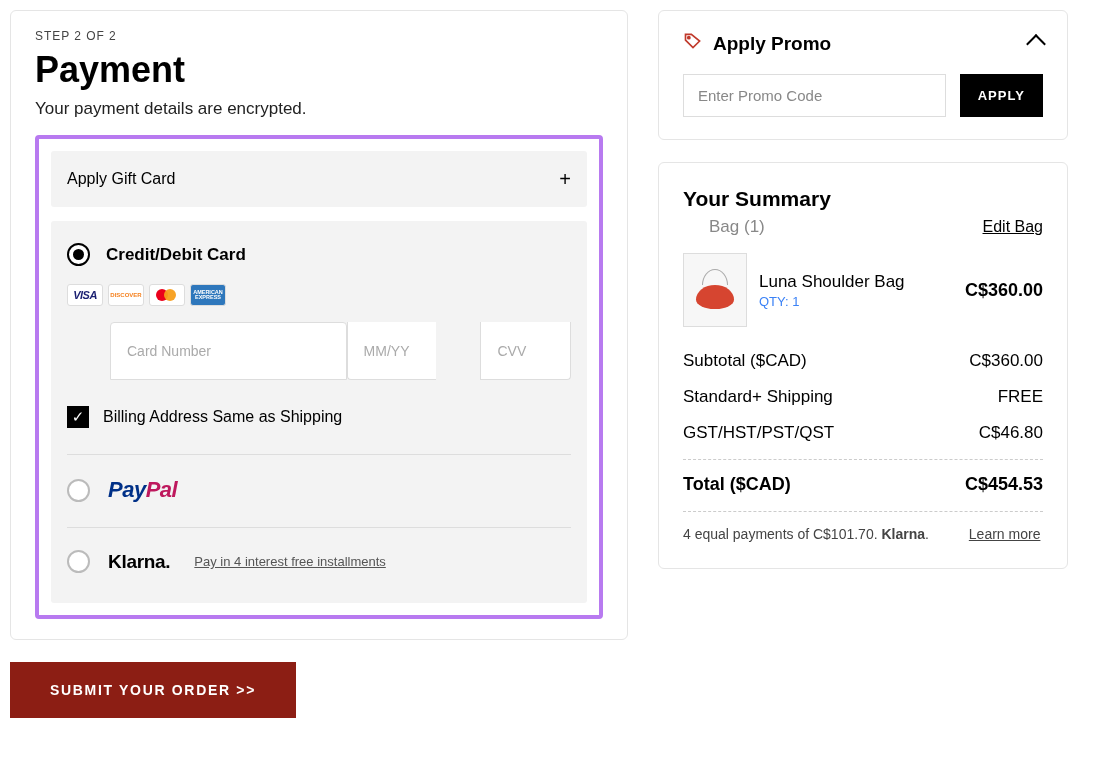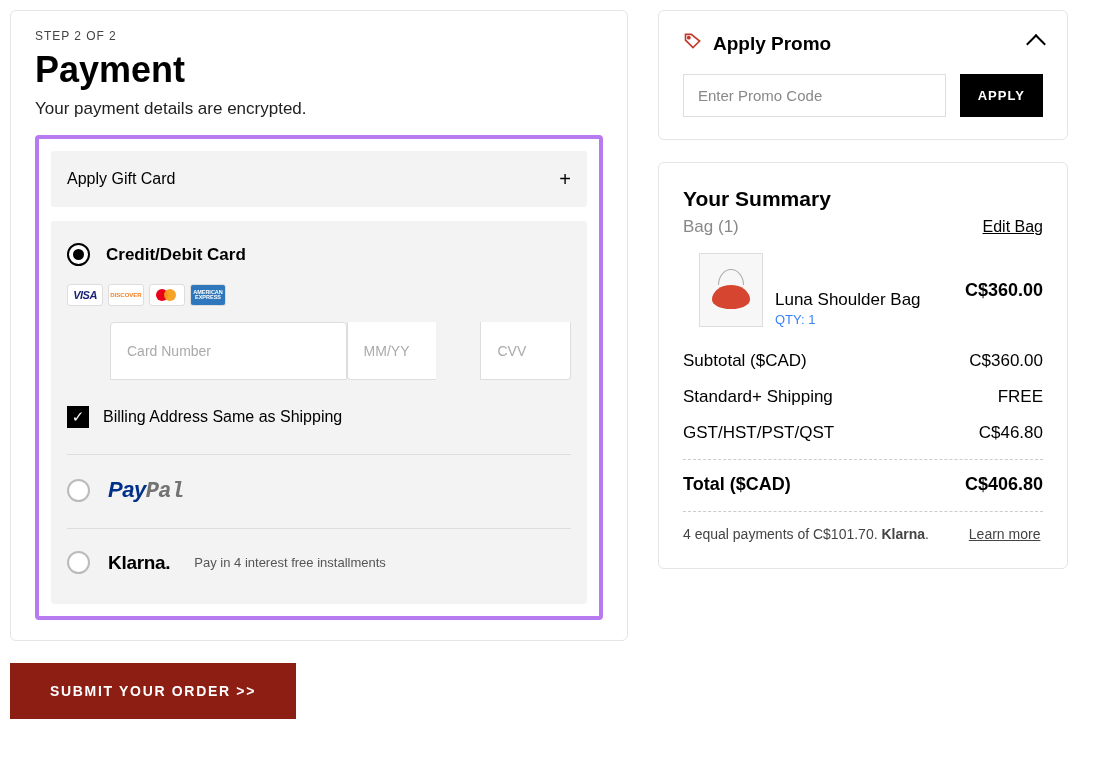--- a/index.html
+++ b/index.html
@@ -148,24 +148,24 @@
 
   .alt-method {
     display: flex; align-items: center; gap: 18px;
     padding: 22px 0 24px;
   }
   .paypal-logo {
     font-size: 22px; font-weight: 800; font-style: italic;
     letter-spacing: -0.5px;
   }
   .paypal-pay { color: #003087; }
-  .paypal-pal { color: #737373; font-family: Liberation Mono, monospace; }
+  .paypal-pal { color: #be185d; }
 
   .klarna-logo { font-weight: 800; font-size: 19px; letter-spacing: -0.3px; }
-  .klarna-desc { font-size: 13px; color: #555; margin-left: 6px; }
+  .klarna-desc { font-size: 13px; color: #555; margin-left: 6px; text-decoration: underline; }
 
   .submit-btn {
     background: #8c1e14;
     color: #fff;
     border: none;
     font-size: 14px;
     font-weight: 600;
     letter-spacing: 0.12em;
     padding: 20px 40px;
     cursor: pointer;
@@ -194,24 +194,24 @@
     font-size: 13px; font-weight: 700; letter-spacing: 0.08em;
     cursor: pointer;
   }
 
   .summary-card { padding: 24px 24px 26px; }
   .summary-title { font-size: 21px; font-weight: 800; margin-bottom: 6px; }
   .summary-sub-row {
     display: flex; justify-content: space-between; align-items: center;
     margin-bottom: 16px;
   }
-  .bag-count { color: #888; font-size: 17px; }
+  .bag-count { color: #888; font-size: 17px; margin-left: 26px; }
   .edit-bag { text-decoration: underline; cursor: pointer; font-size: 16px; }
 
-  .item-row { display: flex; gap: 12px; align-items: flex-end; margin-bottom: 24px; margin-left: 16px; }
+  .item-row { display: flex; gap: 12px; align-items: center; margin-bottom: 24px; }
   .item-img {
     width: 64px; height: 74px;
     border: 1px solid #ddd;
     background: #f7f7f7;
     display: flex; align-items: center; justify-content: center;
   }
   .bag-shape {
     width: 38px; height: 24px;
     background: #d64530;
     border-radius: 50% 50% 48% 48% / 60% 60% 40% 40%;
@@ -377,21 +377,21 @@
           <span>Standard+ Shipping</span>
           <span>FREE</span>
         </div>
         <div class="total-line">
           <span>GST/HST/PST/QST</span>
           <span>C$46.80</span>
         </div>
         <hr class="dashed">
         <div class="total-line grand">
           <span>Total ($CAD)</span>
-          <span>C$406.80</span>
+          <span>C$454.53</span>
         </div>
         <hr class="dashed">
         <div class="klarna-note">
           <span>4 equal payments of C$101.70. </span><span class="klarna-note-logo">Klarna</span><span>. </span><span class="learn-more">Learn more</span>
         </div>
       </div>
     </div>
 
   </div>
 </div>

